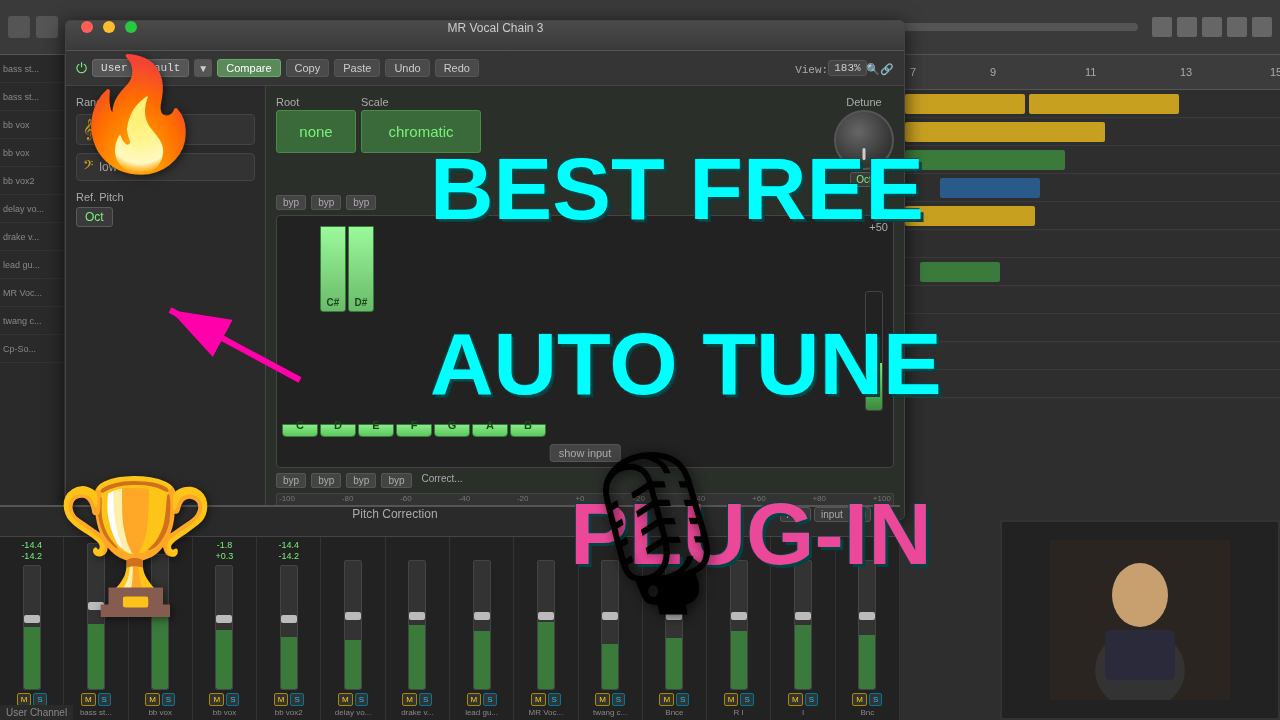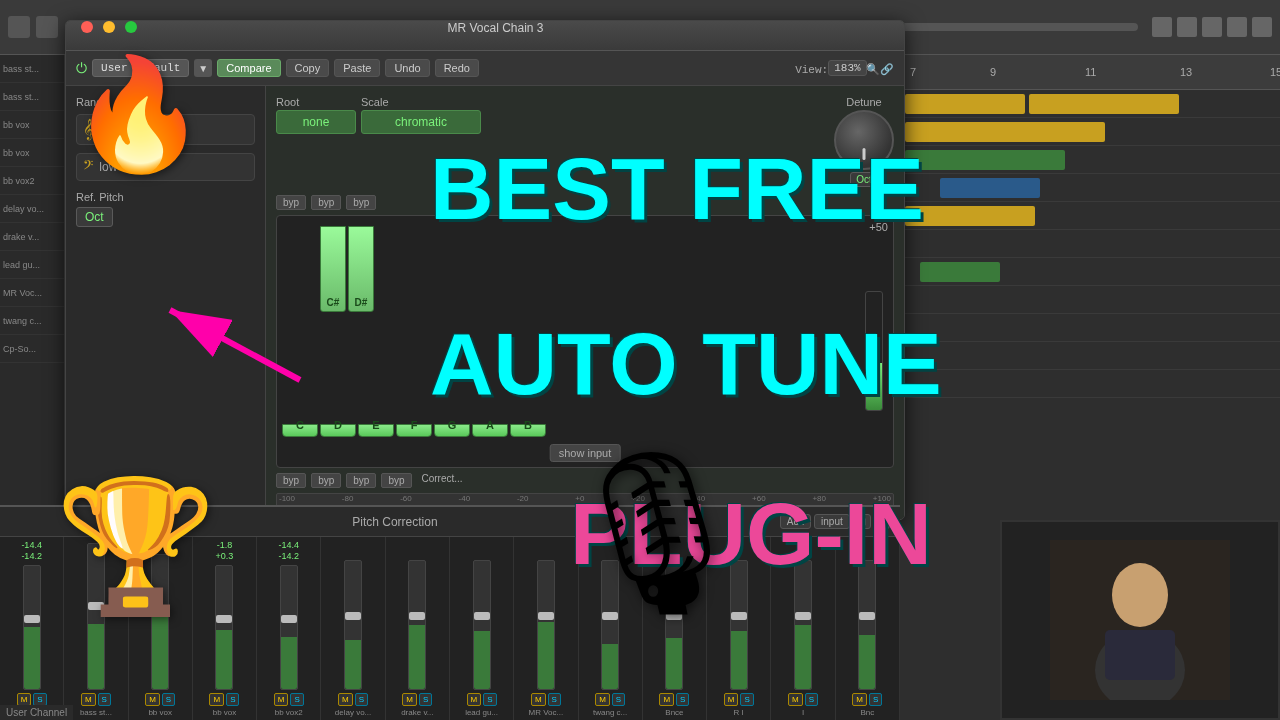--- a/index.html
+++ b/index.html
@@ -261,22 +261,22 @@
     }
     .rs-label {
       font-size: 11px;
       color: #aaa;
     }
     .rs-value {
       background: #3a6a3a;
       color: #7af07a;
       border: 1px solid #4a8a4a;
       border-radius: 3px;
-      padding: 4px 8px;
-      font-size: 12px;
+      padding: 12px 8px;
+      font-size: 15px;
       min-width: 80px;
       text-align: center;
     }
     .rs-value.chromatic {
       min-width: 120px;
     }
 
     .bypass-row {
       display: flex;
       gap: 5px;
@@ -411,21 +411,21 @@
       background: #1e1e1e;
       border-top: 2px solid #555;
       display: flex;
       flex-direction: column;
     }
 
     #mixer-top-bar {
       height: 30px;
       background: #2a2a2a;
       display: flex;
-      align-items: center;
+      align-items: flex-start;
       padding: 0 10px;
       border-bottom: 1px solid #444;
     }
     #mixer-title {
       font-size: 12px;
       color: #aaa;
       flex: 1;
       text-align: center;
     }
 

